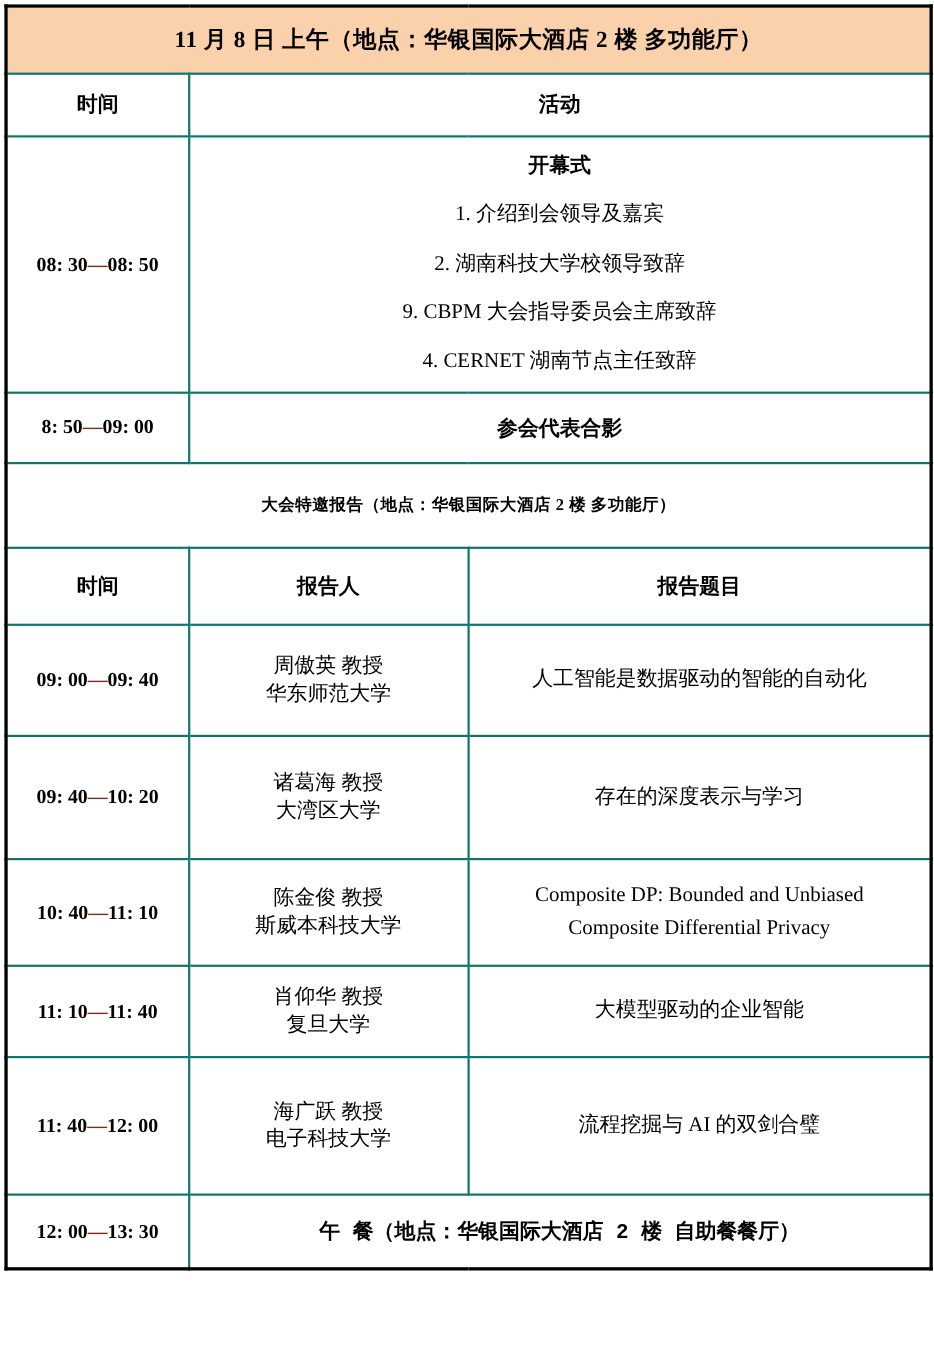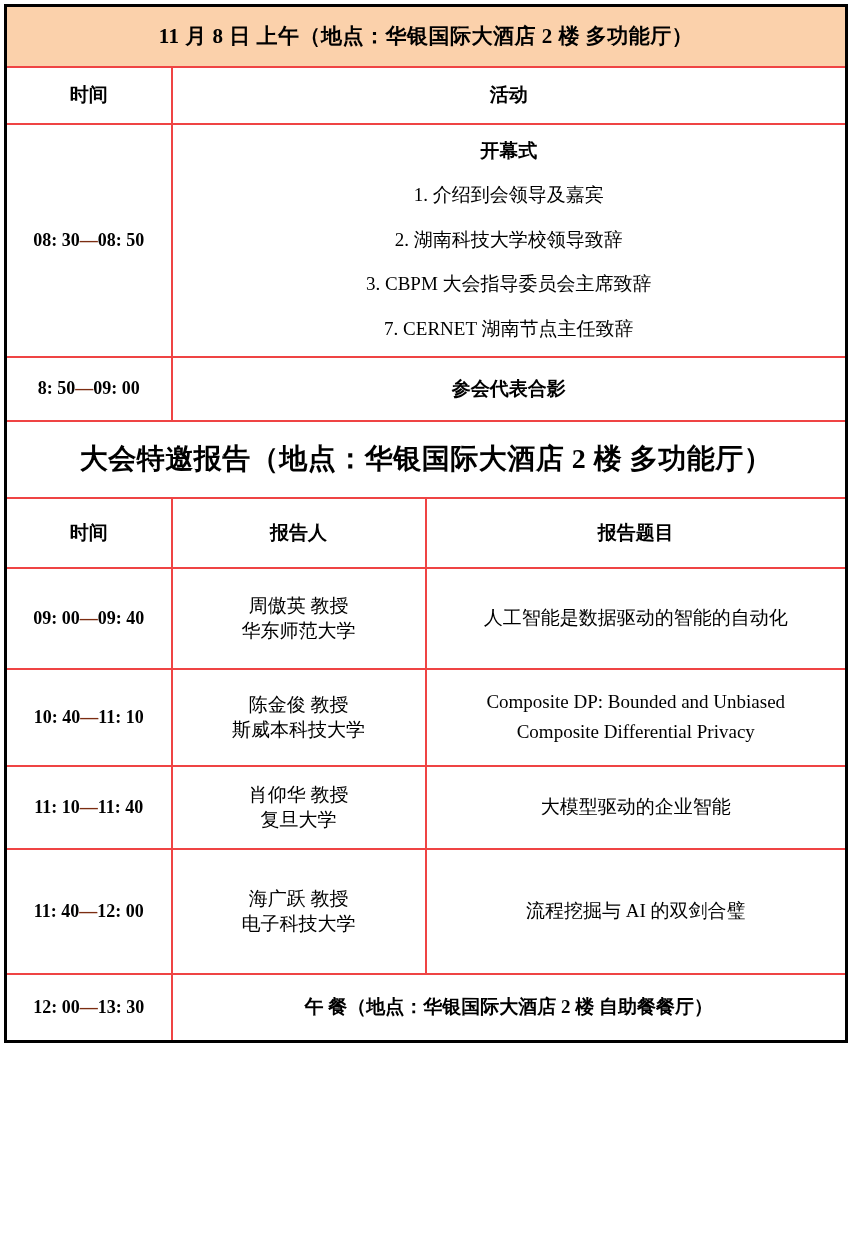--- a/index.html
+++ b/index.html
@@ -15,37 +15,37 @@
     border-collapse: collapse;
     table-layout: fixed;
     width: 841px;
     margin: 4px;
     border: 3px solid #000000;
   }
   col.c-time    { width: 166px; }
   col.c-speaker { width: 254px; }
   col.c-topic   { width: 421px; }
   td {
-    border: 2px solid #ef4444;
+    border: 2px solid #0f766e;
     text-align: center;
     vertical-align: middle;
     font-size: 19px;
     padding: 0;
     overflow: hidden;
   }
   .bold { font-weight: bold; }
   .banner {
     background: #fbd1ab;
     font-weight: bold;
     font-size: 21px;
     letter-spacing: 0.5px;
   }
   .section-title {
     font-weight: bold;
-    font-size: 28px;
+    font-size: 15px;
     letter-spacing: 0.5px;
   }
   .col-head { font-weight: bold; }
   .time-cell {
     font-size: 18px;
     white-space: nowrap;
     font-weight: bold;
   }
   .dash { color: #7b2d12; }
   .opening-cell {
@@ -54,21 +54,21 @@
     line-height: 2.35;
   }
   .opening-line { display: block; }
   .speaker-cell { line-height: 1.35; }
   .speaker-line { display: block; }
   .speaker-gap { height: 24px; }
   .topic-cell {
     line-height: 1.6;
     padding: 12px 28px;
   }
-  .merged-label { font-weight: bold; }
+  .merged-label { font-weight: bold; font-family: Liberation Mono, monospace; }
 </style>
 </head>
 <body>
 
 <table class="schedule">
   <colgroup>
     <col class="c-time">
       <col class="c-speaker">
       <col class="c-topic">
   </colgroup>
@@ -86,22 +86,22 @@
   </tr>
 
   <tr style="height:223px;">
     <td class="time-cell">
       <span>08: 30</span><span class="dash">—</span><span>08: 50</span>
     </td>
     <td colspan="2" class="opening-cell">
       <span class="opening-line bold">开幕式</span>
       <span class="opening-line">1. 介绍到会领导及嘉宾</span>
       <span class="opening-line">2. 湖南科技大学校领导致辞</span>
-      <span class="opening-line">3. CBPM 大会指导委员会主席致辞</span>
-      <span class="opening-line">7. CERNET 湖南节点主任致辞</span>
+      <span class="opening-line">9. CBPM 大会指导委员会主席致辞</span>
+      <span class="opening-line">4. CERNET 湖南节点主任致辞</span>
     </td>
   </tr>
 
   <tr style="height:64px;">
     <td class="time-cell">
       <span>8: 50</span><span class="dash">—</span><span>09: 00</span>
     </td>
     <td colspan="2" class="merged-label">参会代表合影</td>
   </tr>
 
@@ -120,20 +120,31 @@
       <span>09: 00</span><span class="dash">—</span><span>09: 40</span>
     </td>
     <td class="speaker-cell">
       <span class="speaker-line">周傲英 教授</span>
       <span class="speaker-gap"></span>
       <span class="speaker-line">华东师范大学</span>
     </td>
     <td class="topic-cell">人工智能是数据驱动的智能的自动化</td>
   </tr>
 
+  <tr style="height:112px;">
+    <td class="time-cell">
+      <span>09: 40</span><span class="dash">—</span><span>10: 20</span>
+    </td>
+    <td class="speaker-cell">
+      <span class="speaker-line">诸葛海 教授</span>
+      <span class="speaker-gap"></span>
+      <span class="speaker-line">大湾区大学</span>
+    </td>
+    <td class="topic-cell">存在的深度表示与学习</td>
+  </tr>
 
 
   <tr style="height:97px;">
     <td class="time-cell">
       <span>10: 40</span><span class="dash">—</span><span>11: 10</span>
     </td>
     <td class="speaker-cell">
       <span class="speaker-line">陈金俊 教授</span>
       <span class="speaker-gap"></span>
       <span class="speaker-line">斯威本科技大学</span>

